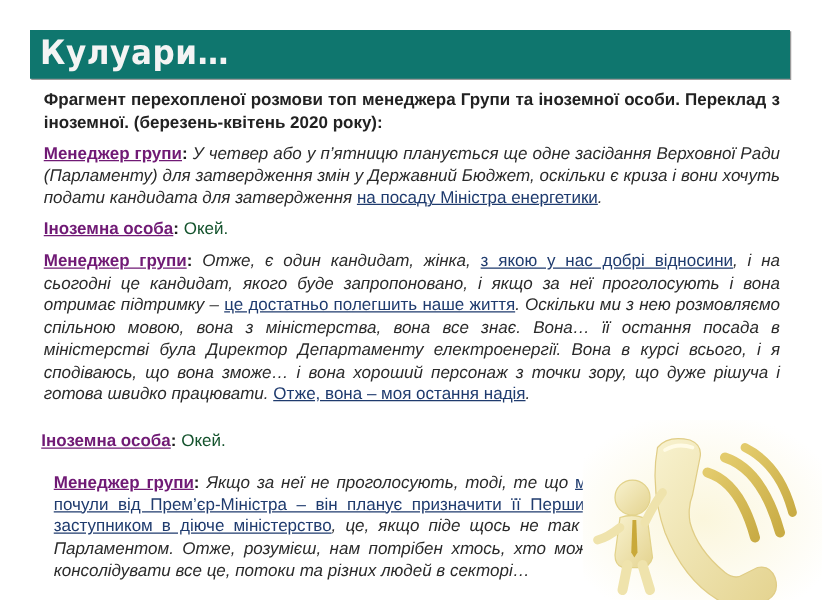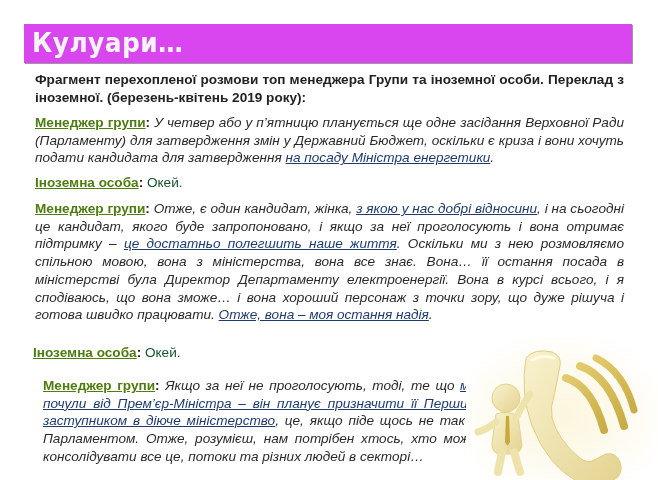--- a/index.html
+++ b/index.html
@@ -14,21 +14,21 @@
       overflow: hidden;
       font-family: "Liberation Sans", sans-serif;
       color: #1a1a1a;
     }
     .title-bar {
       position: absolute;
       left: 24px;
       top: 24px;
       width: 608px;
       height: 39px;
-      background: #d946ef;
+      background: #0f766e;
       box-shadow: 1px 1px 0 #9a9a9a;
     }
     .title-text {
       position: absolute;
       left: 8px;
       top: 2px;
       font-family: "DejaVu Sans", sans-serif;
       font-weight: bold;
       font-size: 27px;
       letter-spacing: 0.5px;
@@ -51,47 +51,46 @@
     }
     .p1 { left: 35px; top: 114px; width: 589px; }
     .p2 { left: 35px; top: 174px; width: 589px; }
     .p3 { left: 35px; top: 200px; width: 589px; }
     .p4 { left: 33px; top: 344px; width: 434px; }
     .p5 { left: 43px; top: 377px; width: 434px; }
 
     .speaker {
       font-weight: bold;
       text-decoration: underline;
-      color: #4d7c0f;
+      color: #701a75;
     }
     .colon { font-weight: bold; }
     .speech { font-style: italic; color: #2a2a2a; }
     .plain { color: #14532d; }
     .link {
-      font-style: italic;
       color: #1f3b6e;
       text-decoration: underline;
       cursor: pointer;
     }
     .phone-art {
       position: absolute;
       left: 466px;
       top: 336px;
       width: 192px;
       height: 144px;
     }
   </style>
 </head>
 <body>
 
 <div class="title-bar">
   <div class="title-text">Кулуари…</div>
 </div>
 
-<p class="para p-intro">Фрагмент перехопленої розмови топ менеджера Групи та іноземної особи. Переклад з іноземної. (березень-квітень 2019 року):</p>
+<p class="para p-intro">Фрагмент перехопленої розмови топ менеджера Групи та іноземної особи. Переклад з іноземної. (березень-квітень 2020 року):</p>
 
 <p class="para p1"><span class="speaker">Менеджер групи</span><span class="colon">: </span><span class="speech">У четвер або у п’ятницю планується ще одне засідання Верховної Ради (Парламенту) для затвердження змін у Державний Бюджет, оскільки є криза і вони хочуть подати кандидата для затвердження </span><span class="link">на посаду Міністра енергетики</span><span class="speech">.</span></p>
 
 <p class="para p2"><span class="speaker">Іноземна особа</span><span class="colon">: </span><span class="plain">Окей.</span></p>
 
 <p class="para p3"><span class="speaker">Менеджер групи</span><span class="colon">: </span><span class="speech">Отже, є один кандидат, жінка, </span><span class="link">з якою у нас добрі відносини</span><span class="speech">, і на сьогодні це кандидат, якого буде запропоновано, і якщо за неї проголосують і вона отримає підтримку – </span><span class="link">це достатньо полегшить наше життя</span><span class="speech">. Оскільки ми з нею розмовляємо спільною мовою, вона з міністерства, вона все знає. Вона… її остання посада в міністерстві була Директор Департаменту електроенергії. Вона в курсі всього, і я сподіваюсь, що вона зможе… і вона хороший персонаж з точки зору, що дуже рішуча і готова швидко працювати. </span><span class="link">Отже, вона – моя остання надія</span><span class="speech">.</span></p>
 
 <p class="para p4"><span class="speaker">Іноземна особа</span><span class="colon">: </span><span class="plain">Окей.</span></p>
 
 <p class="para p5"><span class="speaker">Менеджер групи</span><span class="colon">: </span><span class="speech">Якщо за неї не проголосують, тоді, те що </span><span class="link">ми почули від Прем’єр-Міністра – він планує призначити її Першим заступником в діюче міністерство</span><span class="speech">, це, якщо піде щось не так з Парламентом.  Отже, розумієш, нам потрібен хтось, хто може консолідувати все це, потоки та різних людей в секторі…</span></p>

